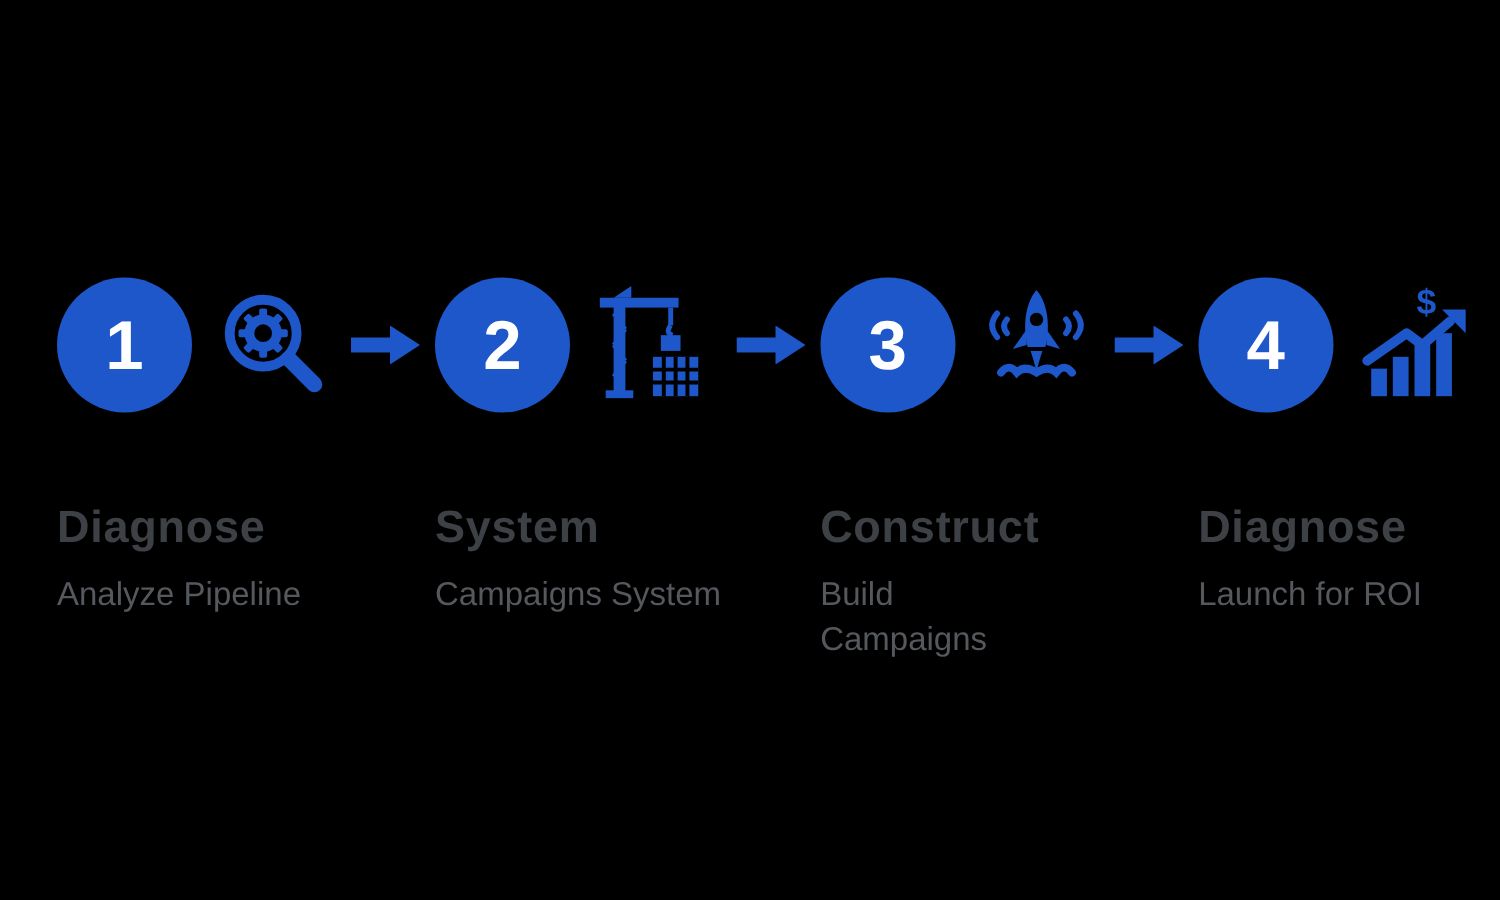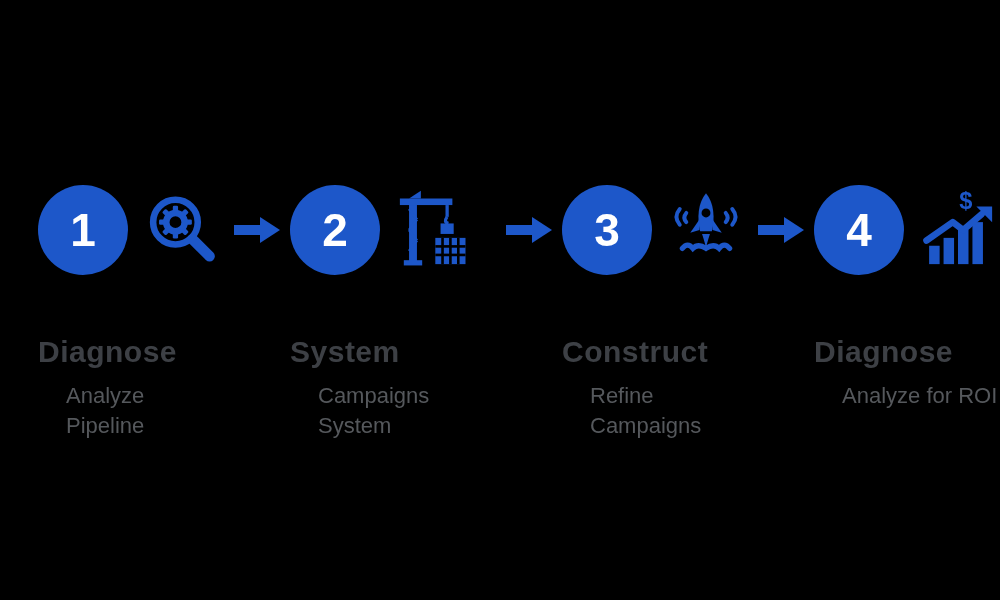--- a/index.html
+++ b/index.html
@@ -32,21 +32,20 @@
     margin-top:60px;
     font-size:30px;font-weight:bold;letter-spacing:.5px;
     color:var(--title);
   }
   .subtitle{
     margin-top:12px;
     font-size:22px;
     color:var(--subtitle);
     white-space:pre-line;
     line-height:1.35;
-    margin-left:28px;
   }
 </style>
 </head>
 <body style="--blue: #1d57c9; --title: #3d4045; --subtitle: #55585c; --bg: #000000;">
 
 <div class="canvas">
   <div class="flow">
 
     <div class="step">
       <div class="step-head">
@@ -144,21 +143,21 @@
             <path d="M29 35 Q32 44 32 47 Q32 44 35 35 Z" fill="currentColor"></path>
             <path d="M14 46 q4 -5 8 0 q4 -4 10 0 q6 -4 10 0 q4 -5 8 0" stroke="currentColor" stroke-width="4" stroke-linecap="round"></path>
             <path d="M12 16 q-5 6 0 12" stroke="currentColor" stroke-width="3" stroke-linecap="round"></path>
             <path d="M17 19 q-3 3.5 0 7" stroke="currentColor" stroke-width="3" stroke-linecap="round"></path>
             <path d="M52 16 q5 6 0 12" stroke="currentColor" stroke-width="3" stroke-linecap="round"></path>
             <path d="M47 19 q3 3.5 0 7" stroke="currentColor" stroke-width="3" stroke-linecap="round"></path>
           </svg>
         </div>
       </div>
       <div class="title">Construct</div>
-      <div class="subtitle">Refine
+      <div class="subtitle">Build
 Campaigns</div>
     </div>
 
     <div class="arrow">
       <svg width="46" height="26" viewBox="0 0 46 26" fill="currentColor">
         <rect x="0" y="8" width="28" height="10"></rect>
         <polygon points="26,0 46,13 26,26"></polygon>
       </svg>
     </div>
 
@@ -171,17 +170,17 @@
             <rect x="10" y="44" width="8" height="14" fill="currentColor"></rect>
             <rect x="21" y="38" width="8" height="20" fill="currentColor"></rect>
             <rect x="32" y="32" width="8" height="26" fill="currentColor"></rect>
             <rect x="43" y="26" width="8" height="32" fill="currentColor"></rect>
             <path d="M8 40 L28 26 L36 32 L50 20" stroke="currentColor" stroke-width="5" stroke-linecap="round" stroke-linejoin="round"></path>
             <polygon points="46,14 58,14 58,26" fill="currentColor"></polygon>
           </svg>
         </div>
       </div>
       <div class="title">Diagnose</div>
-      <div class="subtitle">Analyze for ROI</div>
+      <div class="subtitle">Launch for ROI</div>
     </div>
 
   </div>
 </div>
 
 </body></html>

